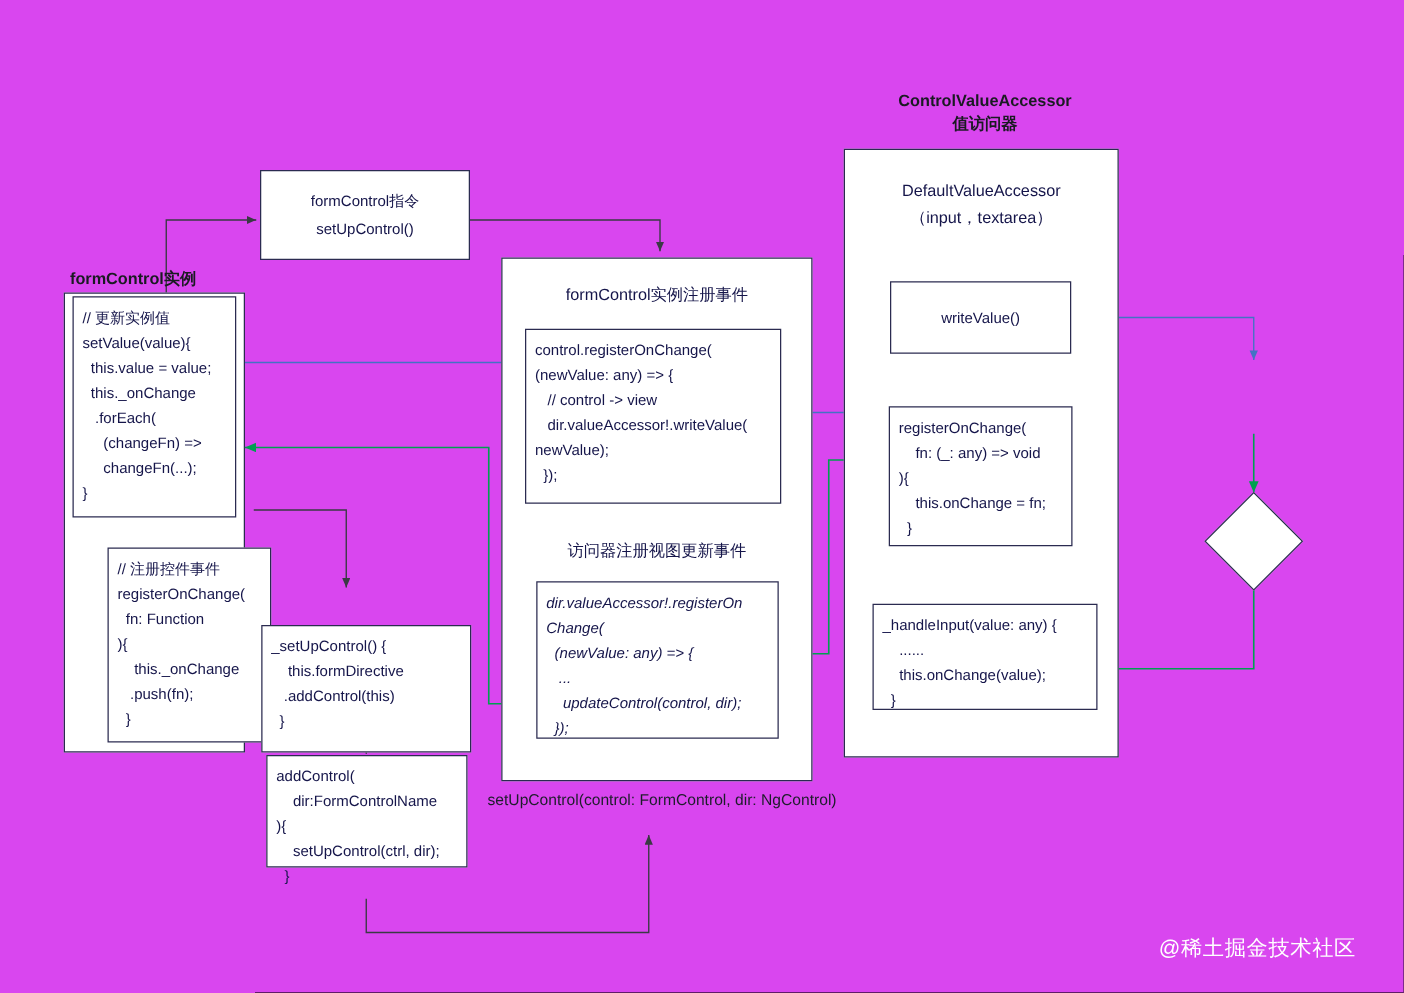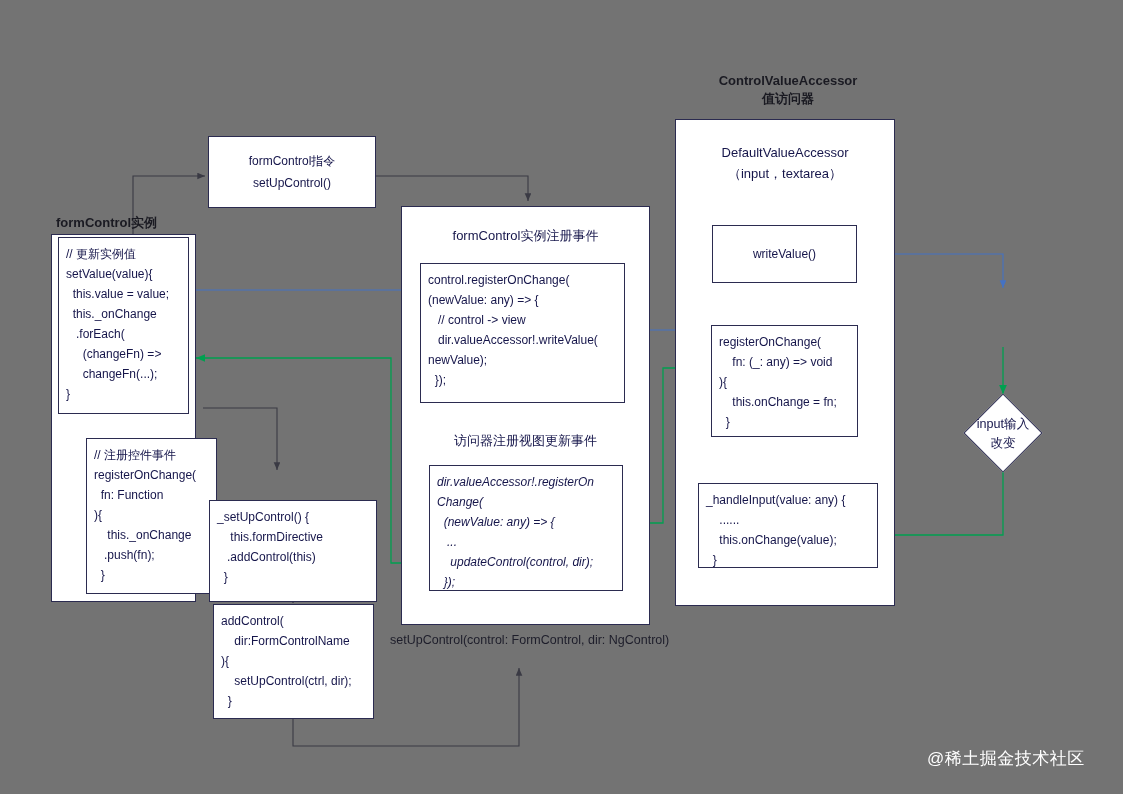--- a/index.html
+++ b/index.html
@@ -4,21 +4,21 @@
 <style>
   html, body {
     margin: 0;
     padding: 0;
     background: #000000;
   }
   #stage {
     position: relative;
     width: 1123px;
     height: 794px;
-    background: #737373;
+    background: #d946ef;
     overflow: hidden;
     font-family: "Liberation Sans", "DejaVu Sans", sans-serif;
   }
   .panel {
     position: absolute;
     background: #ffffff;
     border: 1px solid #2b2b50;
     box-sizing: border-box;
   }
   .box {
@@ -194,21 +194,21 @@
   }</div>
 
   <div class="box center" style="left:208px; top:136px; width:168px; height:72px;">formControl指令
 setUpControl()</div>
 
   <div class="box" style="left:209px; top:471px; width:168px; height:102px;margin-top:29px;">_setUpControl() {
     this.formDirective
    .addControl(this)
   }</div>
 
-  <div class="box" style="left:213px; top:604px; width:161px; height:115px;">addControl(
+  <div class="box" style="left:213px; top:604px; width:161px; height:90px;">addControl(
     dir:FormControlName
 ){
     setUpControl(ctrl, dir);
   }</div>
 
   <div class="panel" style="left:401px; top:206px; width:249px; height:419px;"></div>
 
   <div class="panel-title" style="left:411px; top:227px; width:229px;">formControl实例注册事件</div>
 
   <div class="box" style="left:420px; top:263px; width:205px; height:140px;">control.registerOnChange(
@@ -240,18 +240,16 @@
     this.onChange = fn;
   }</div>
 
   <div class="box" style="left:698px; top:483px; width:180px; height:85px;">_handleInput(value: any) {
     ......
     this.onChange(value);
   }</div>
 
 
   <div class="diamond" style="left:975px; top:405px; width:56px; height:56px;"></div>
-  <div class="diamond-text" style="left:953px; top:411px; width:100px; height:45px;">input输入
-改变</div>
 
   <div class="watermark" style="left:927px; top:747px;">@稀土掘金技术社区</div>
 
 </div>
 
 </body></html>

